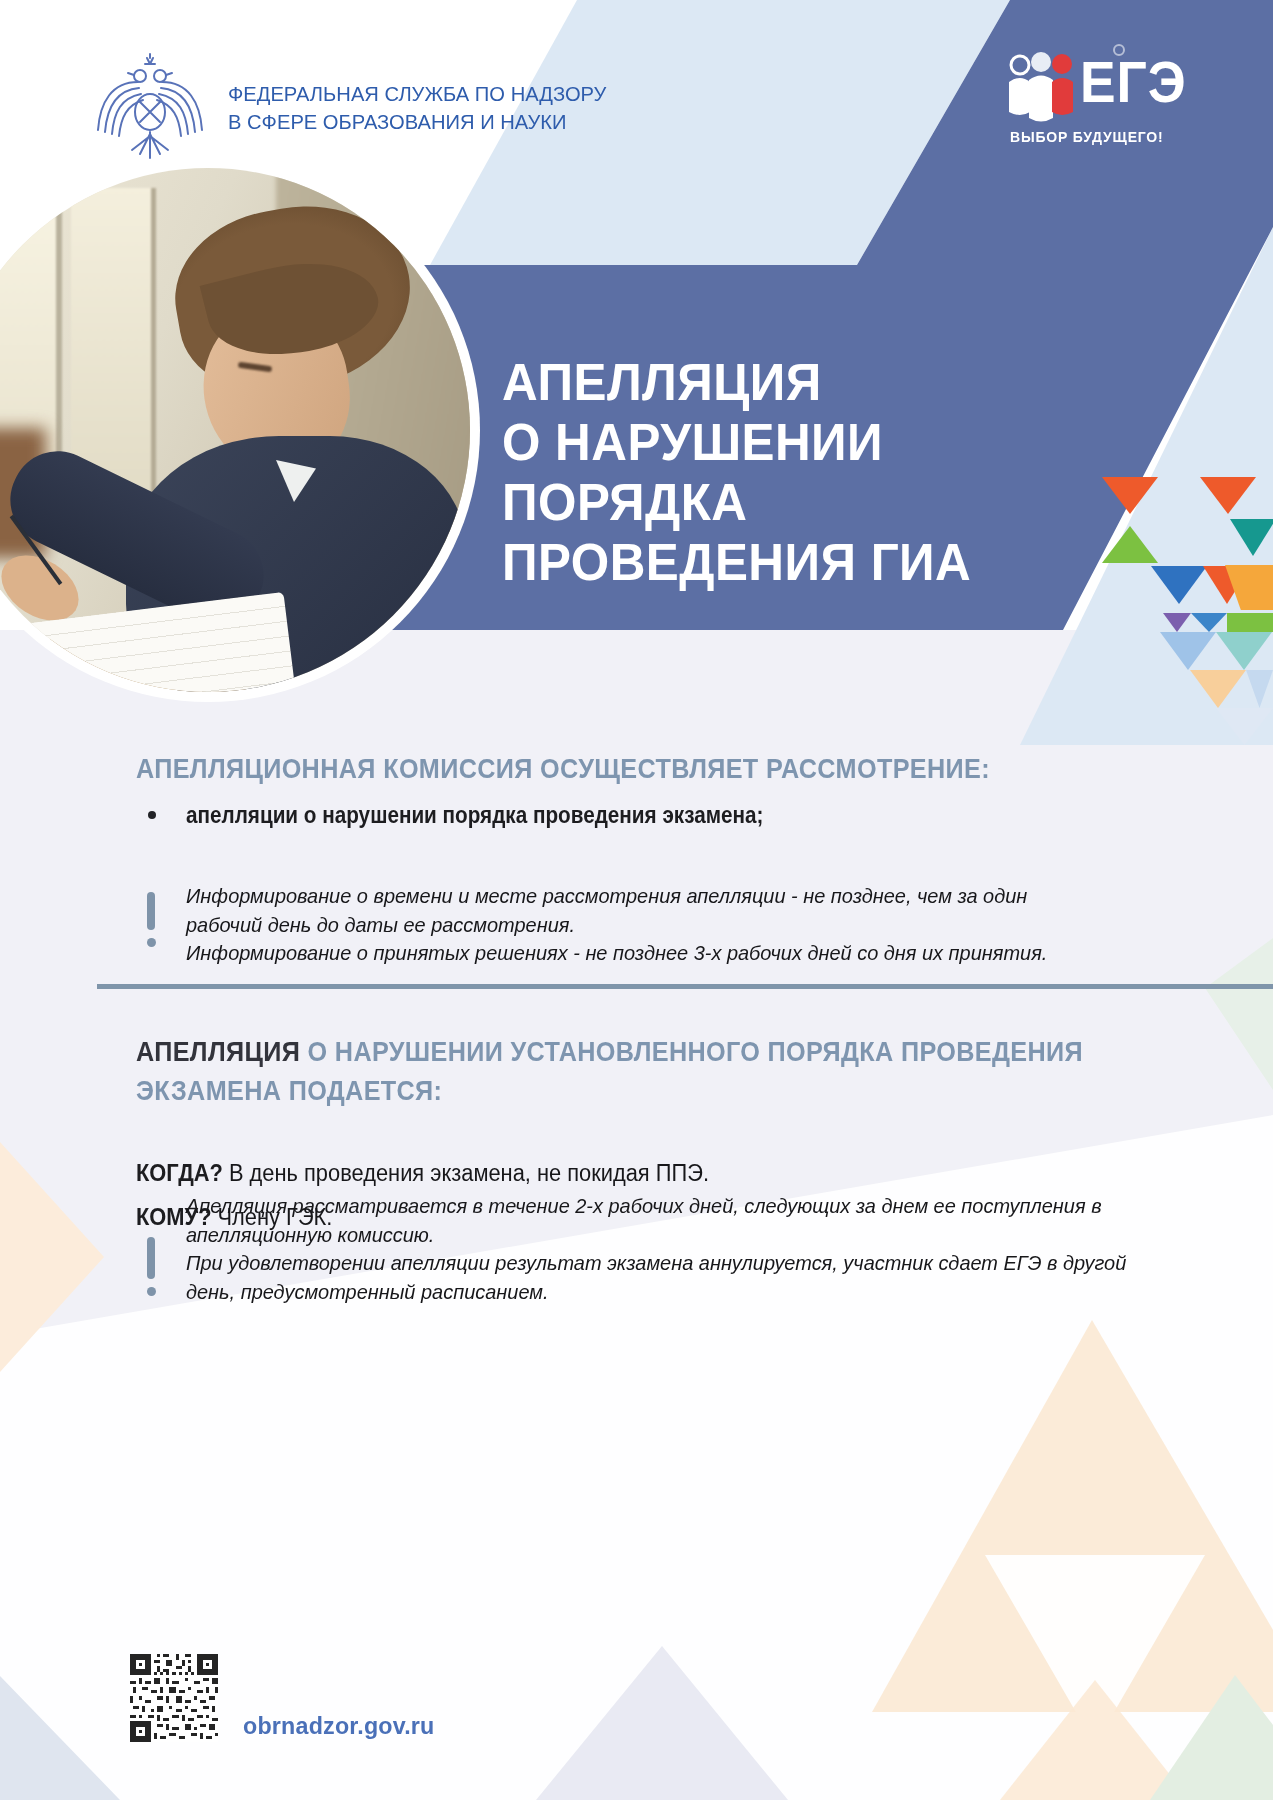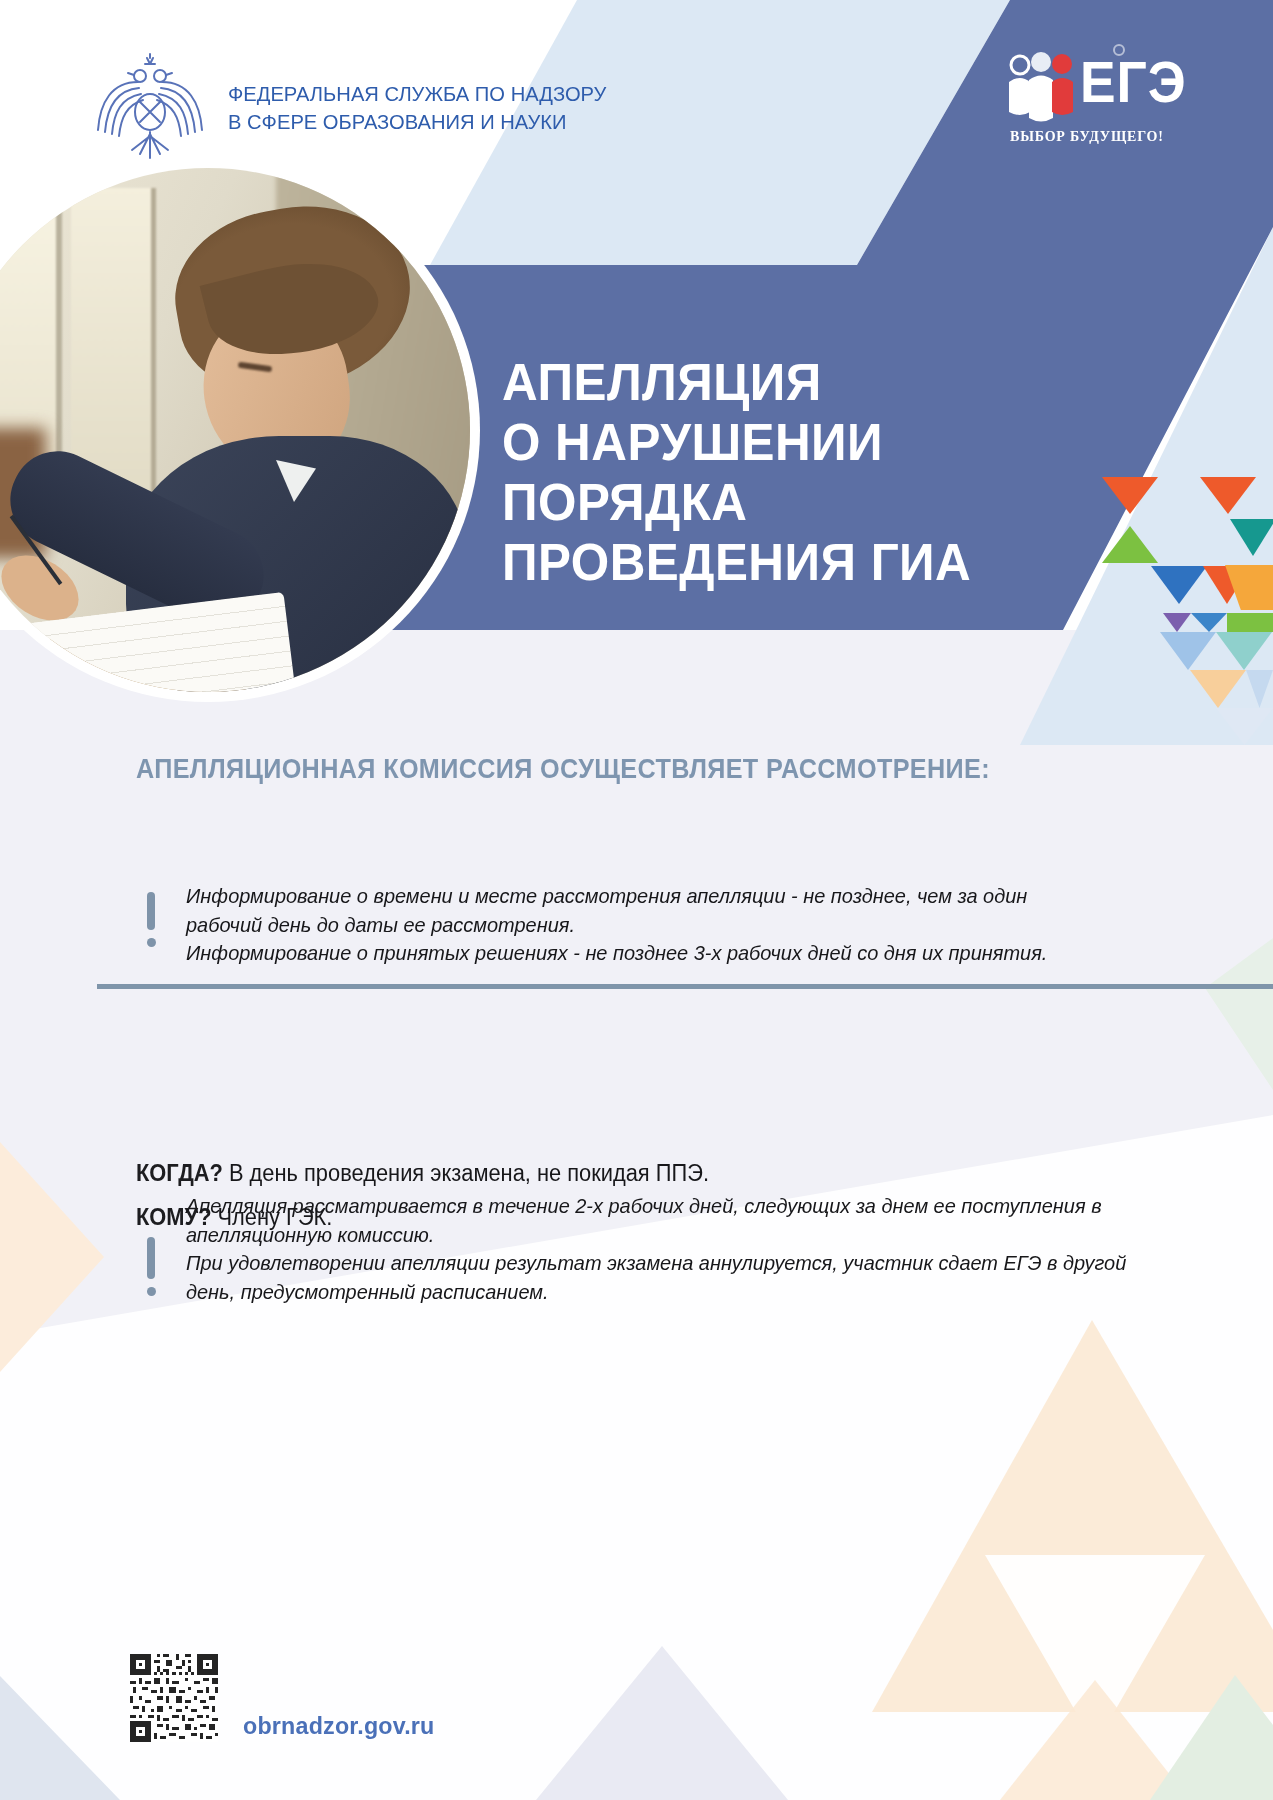--- a/index.html
+++ b/index.html
@@ -41,21 +41,21 @@
   .bullet-dot{width:8px;height:8px;border-radius:50%;background:#222327;margin:9px 30px 0 0;flex:0 0 auto;}
   .bullet-text{font-size:23px;font-weight:700;color:#1d1d20;white-space:nowrap;}
   .note-text{font-size:21px;font-style:italic;color:#17171a;line-height:28.5px;white-space:nowrap;}
   .excl-bar{position:absolute;width:8px;height:38px;border-radius:4px;background:#7e93a9;}
   .excl-dot{position:absolute;width:9px;height:9px;border-radius:50%;background:#7e93a9;}
   .divider{position:absolute;left:97px;top:984px;width:1176px;height:5px;background:#7f95aa;}
   .qa-line{font-size:23px;color:#17171a;white-space:nowrap;}
   .qa-label{font-weight:700;color:#1d1d20;}
   .agency-text{font-size:21px;line-height:28px;color:#2e5cac;white-space:nowrap;}
   .ege-text{font-size:58px;font-weight:700;color:#ffffff;letter-spacing:1px;}
-  .ege-tagline{font-size:14px;font-weight:700;color:#ffffff;letter-spacing:.8px;white-space:nowrap;font-family:Liberation Serif, serif;}
+  .ege-tagline{font-size:14px;font-weight:700;color:#ffffff;letter-spacing:.8px;white-space:nowrap;}
   .url{font-size:24px;font-weight:700;color:#4a70b8;letter-spacing:.2px;}
 </style>
 </head>
 <body>
 
 <div class="page">
 
   <div class="shape s-lightstrip"></div>
   <div class="s-bodybg"></div>
   <div class="shape s-whitefacet"></div>
@@ -145,32 +145,42 @@
   <div class="abs" style="left:502px;top:352px">
     <div class="title-line cond95">АПЕЛЛЯЦИЯ</div>
     <div class="title-line cond95">О НАРУШЕНИИ</div>
     <div class="title-line cond95">ПОРЯДКА</div>
     <div class="title-line cond95">ПРОВЕДЕНИЯ ГИА</div>
   </div>
 
   <div class="abs h-steel condensed" style="left:136px;top:753px">АПЕЛЛЯЦИОННАЯ КОМИССИЯ ОСУЩЕСТВЛЯЕТ РАССМОТРЕНИЕ:</div>
 
   <div class="abs" style="left:148px;top:802px">
+    <div class="bullet-row">
+      <span class="bullet-dot"></span>
+      <span class="bullet-text condensed">апелляции о нарушении порядка проведения экзамена;</span>
+    </div>
   </div>
 
   <div class="excl-bar" style="left:147px;top:892px"></div>
   <div class="excl-dot" style="left:147px;top:938px"></div>
   <div class="abs cond95" style="left:186px;top:882px">
     <div class="note-text">Информирование  о времени и месте рассмотрения апелляции  - не позднее, чем за один</div>
     <div class="note-text">рабочий день до даты ее рассмотрения.</div>
     <div class="note-text">Информирование о принятых решениях  - не позднее 3-х рабочих дней со дня их принятия.</div>
   </div>
 
   <div class="divider"></div>
 
+  <div class="abs" style="left:136px;top:1032px">
+    <div class="h-steel condensed" style="line-height:39px">
+      <span class="h-dark">АПЕЛЛЯЦИЯ </span><span>О НАРУШЕНИИ УСТАНОВЛЕННОГО ПОРЯДКА ПРОВЕДЕНИЯ</span>
+    </div>
+    <div class="h-steel condensed" style="line-height:39px">ЭКЗАМЕНА ПОДАЕТСЯ:</div>
+  </div>
 
   <div class="abs qa-line cond95" style="left:136px;top:1160px">
     <span class="qa-label">КОГДА? </span><span>В день проведения экзамена, не покидая ППЭ.</span>
   </div>
   <div class="abs qa-line cond95" style="left:136px;top:1204px">
     <span class="qa-label">КОМУ? </span><span>Члену ГЭК.</span>
   </div>
 
   <div class="excl-bar" style="left:147px;top:1237px;height:42px"></div>
   <div class="excl-dot" style="left:147px;top:1287px"></div>

